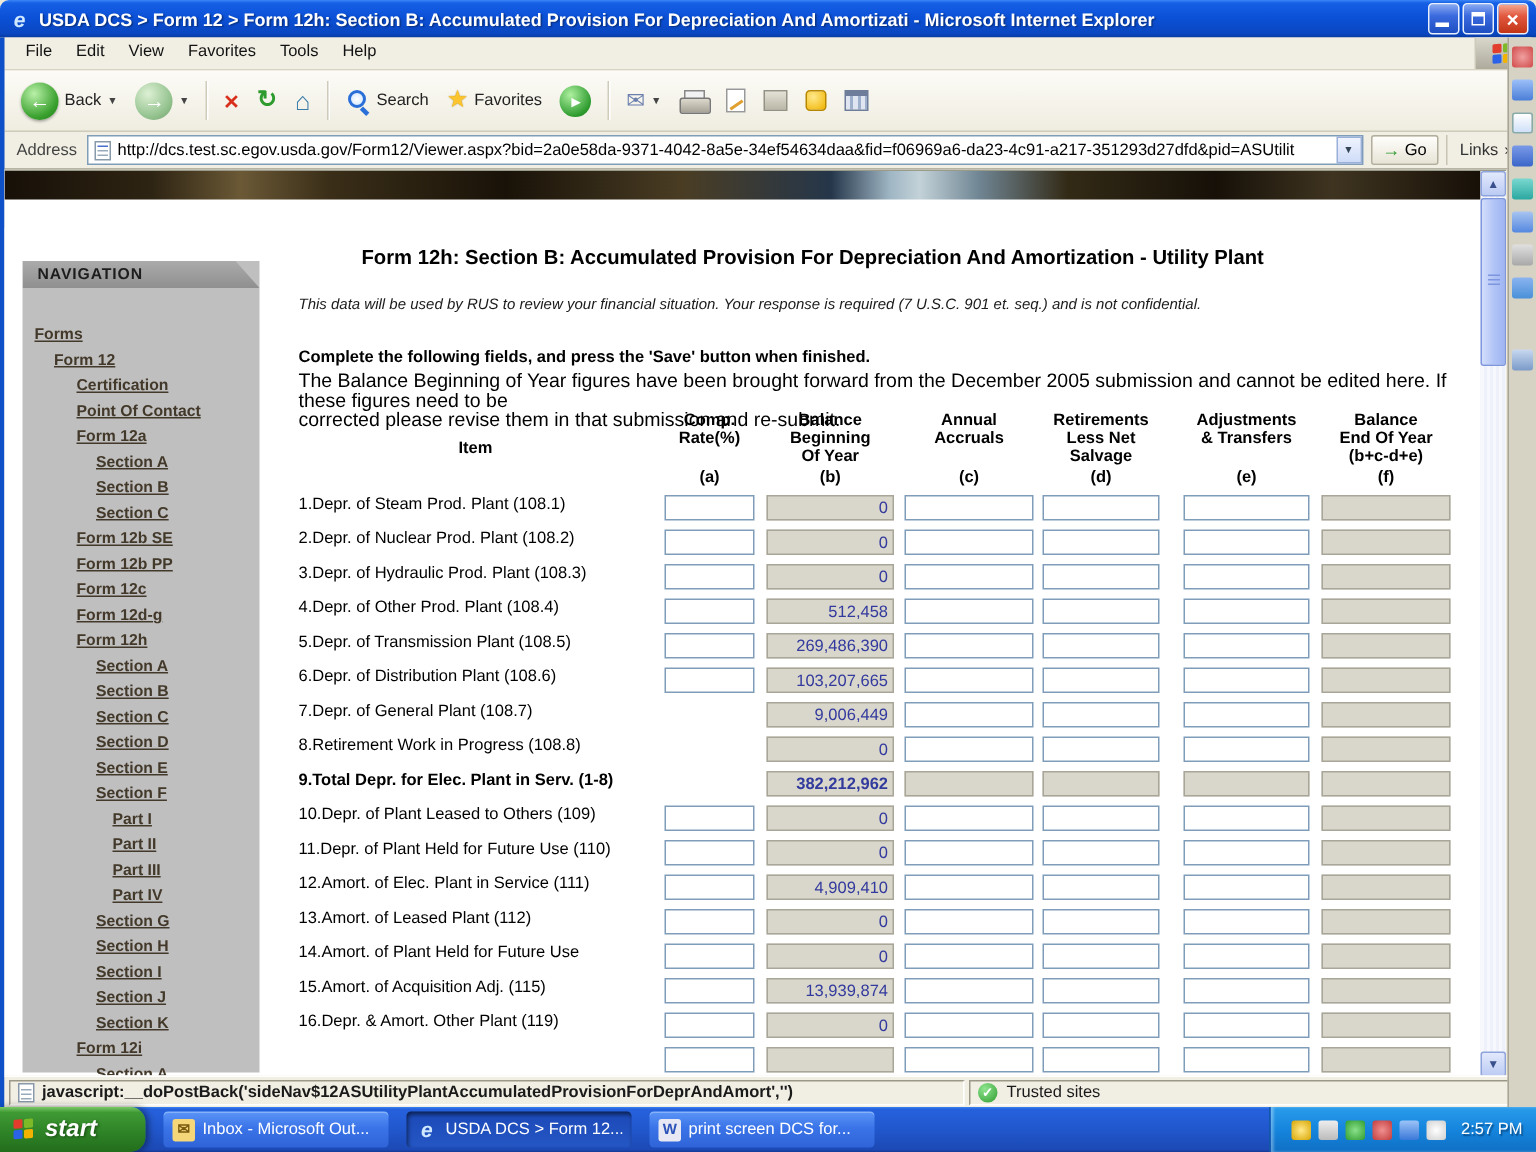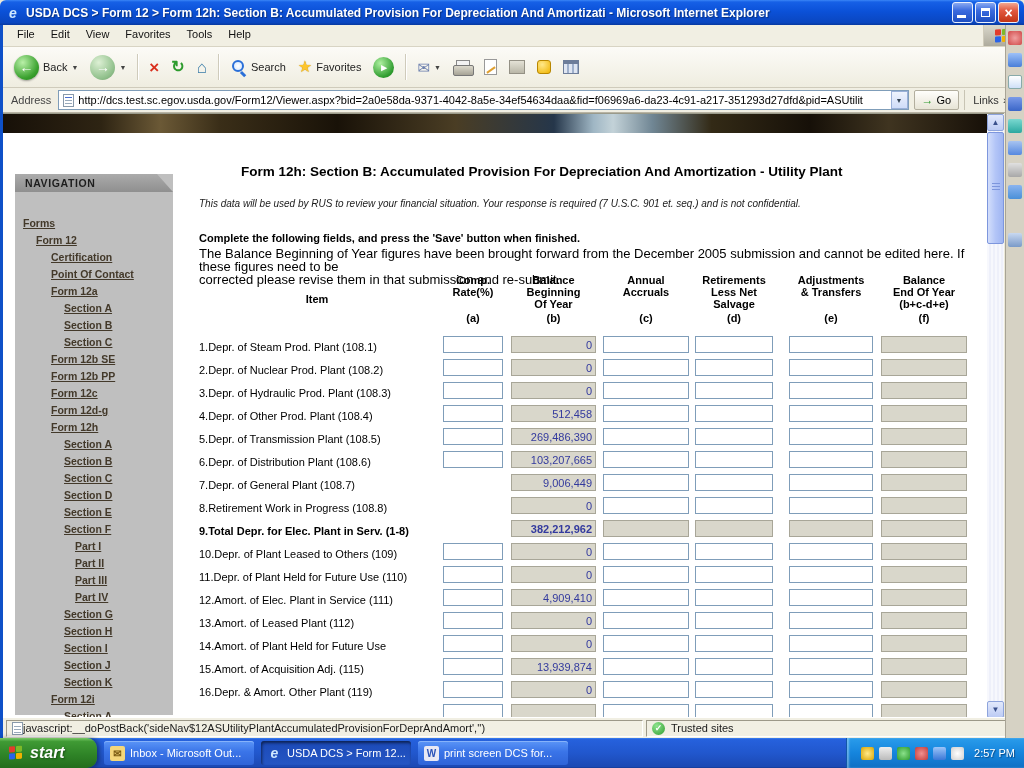--- a/index.html
+++ b/index.html
@@ -127,56 +127,56 @@
     text-align:center;font-size:11px;font-weight:bold;}
   .htitle{white-space:pre-line;line-height:12px;}
   .hletter{font-weight:bold;}
   .hcols .hcol:nth-of-type(1){width:60px;margin-left:8px;}
   .hcols .hcol:nth-of-type(2){width:85px;margin-left:8px;}
   .hcols .hcol:nth-of-type(3){width:86px;margin-left:7px;}
   .hcols .hcol:nth-of-type(4){width:78px;margin-left:6px;}
   .hcols .hcol:nth-of-type(5){width:84px;margin-left:16px;}
   .hcols .hcol:nth-of-type(6){width:86px;margin-left:8px;}
   #trows{position:absolute;left:6px;top:178px;width:774px;}
-  .trow{display:flex;align-items:flex-end;height:23px;}
+  .trow{display:flex;align-items:flex-start;height:23px;}
   .cell-item{width:236px;font-size:11px;white-space:nowrap;color:#000;}
   .cell-a{width:60px;margin-left:8px;}
   .cell-b{width:85px;margin-left:8px;}
   .cell-c{width:86px;margin-left:7px;}
   .cell-d{width:78px;margin-left:6px;}
   .cell-e{width:84px;margin-left:16px;}
   .cell-f{width:86px;margin-left:8px;}
   .tin{height:17px;width:100%;border:1px solid #7f9db9;background:#fff;}
   .tin[data-kind="gray"]{background:#d9d7cb;border-color:#a8a698;}
   .tin[data-kind="none"]{visibility:hidden;}
   .tro{height:17px;width:100%;border:1px solid #a8a698;background:#d9d7cb;
     display:flex;align-items:center;justify-content:flex-end;padding-right:3px;font-size:11px;color:#333a9e;}
   .bold{font-weight:bold;}
 
   
   #statusbar{position:absolute;left:3px;top:717px;width:1018px;height:21px;background:#f1efe3;
     border-top:1px solid #fff;display:flex;align-items:center;padding:0 3px;gap:3px;}
   .sb-pane{height:17px;border:1px solid;border-color:#9c9888 #fff #fff #9c9888;
     display:flex;align-items:center;padding:0 5px;font-size:11px;color:#1a1a1a;}
-  .sb-left{flex:1;white-space:nowrap;overflow:hidden;}
+  .sb-left{flex:1;gap:5px;white-space:nowrap;overflow:hidden;font-weight:bold;}
   .sb-zone{width:372px;gap:6px;}
   .zone-check{width:13px;height:13px;border-radius:50%;background:radial-gradient(circle at 35% 30%,#8fe58f,#2f9c2f);
     color:#fff;font-size:9px;display:flex;align-items:center;justify-content:center;font-weight:bold;flex:none;}
   .sb-page{width:11px;height:13px;background:#fff;border:1px solid #8899aa;position:relative;flex:none;}
   .sb-page::after{content:"";position:absolute;left:1px;top:3px;width:7px;height:1px;background:#9ab;box-shadow:0 3px 0 #9ab,0 6px 0 #9ab;}
 
   
   #taskbar{position:absolute;left:0;top:738px;width:1024px;height:30px;
     background:linear-gradient(180deg,#3a81f2 0%,#2661dd 5%,#2157cd 50%,#1c49b4 95%,#153a94 100%);
     display:flex;align-items:center;}
   #startbtn{height:30px;width:97px;border-radius:0 10px 10px 0;flex:none;
     background:linear-gradient(180deg,#79c967 0%,#3f9a34 12%,#2f8427 55%,#236d1c 100%);
     display:flex;align-items:center;gap:6px;padding-left:9px;color:#fff;font-style:italic;font-weight:bold;font-size:16px;
     text-shadow:1px 1px 2px #1a4f14;box-shadow:2px 0 5px rgba(0,0,0,.45);}
-  .task{width:150px;height:24px;margin-left:7px;border-radius:3px;flex:none;
+  .task{width:150px;height:24px;margin-left:12px;border-radius:3px;flex:none;
     background:linear-gradient(180deg,#5b95f7,#3a74e8 45%,#2f64d8);box-shadow:inset 0 1px 0 #86b2fa;
     display:flex;align-items:center;gap:5px;padding:0 6px;color:#fff;font-size:11px;}
   .task.active{background:linear-gradient(180deg,#1c4ab8,#2456c4);box-shadow:inset 1px 2px 3px rgba(0,0,0,.55);}
   .tlabel{white-space:nowrap;overflow:hidden;}
   .ticon{width:15px;height:15px;display:flex;align-items:center;justify-content:center;border-radius:2px;flex:none;font-weight:bold;}
   .task[data-icon="outlook"] .ticon{background:#f5d77a;color:#7a5a10;font-size:10px;}
   .task[data-icon="outlook"] .ticon::before{content:"✉";}
   .task[data-icon="ie"] .ticon{color:#cfe8ff;font-size:14px;font-style:italic;}
   .task[data-icon="ie"] .ticon::before{content:"e";}
   .task[data-icon="word"] .ticon{background:#e8e8f4;color:#2a52b8;font-size:10px;}

